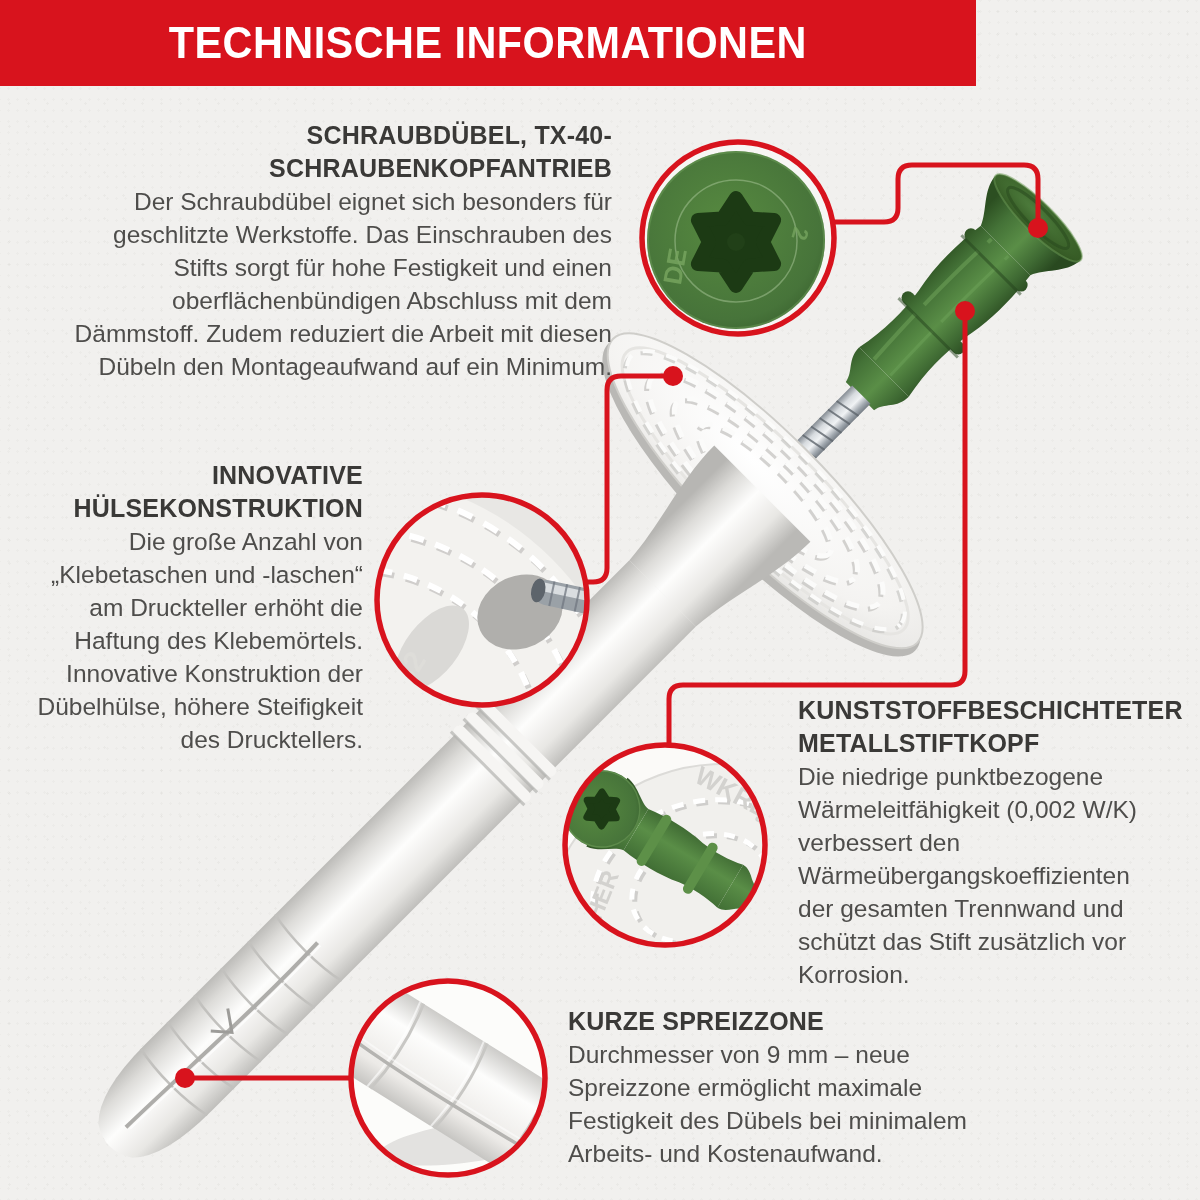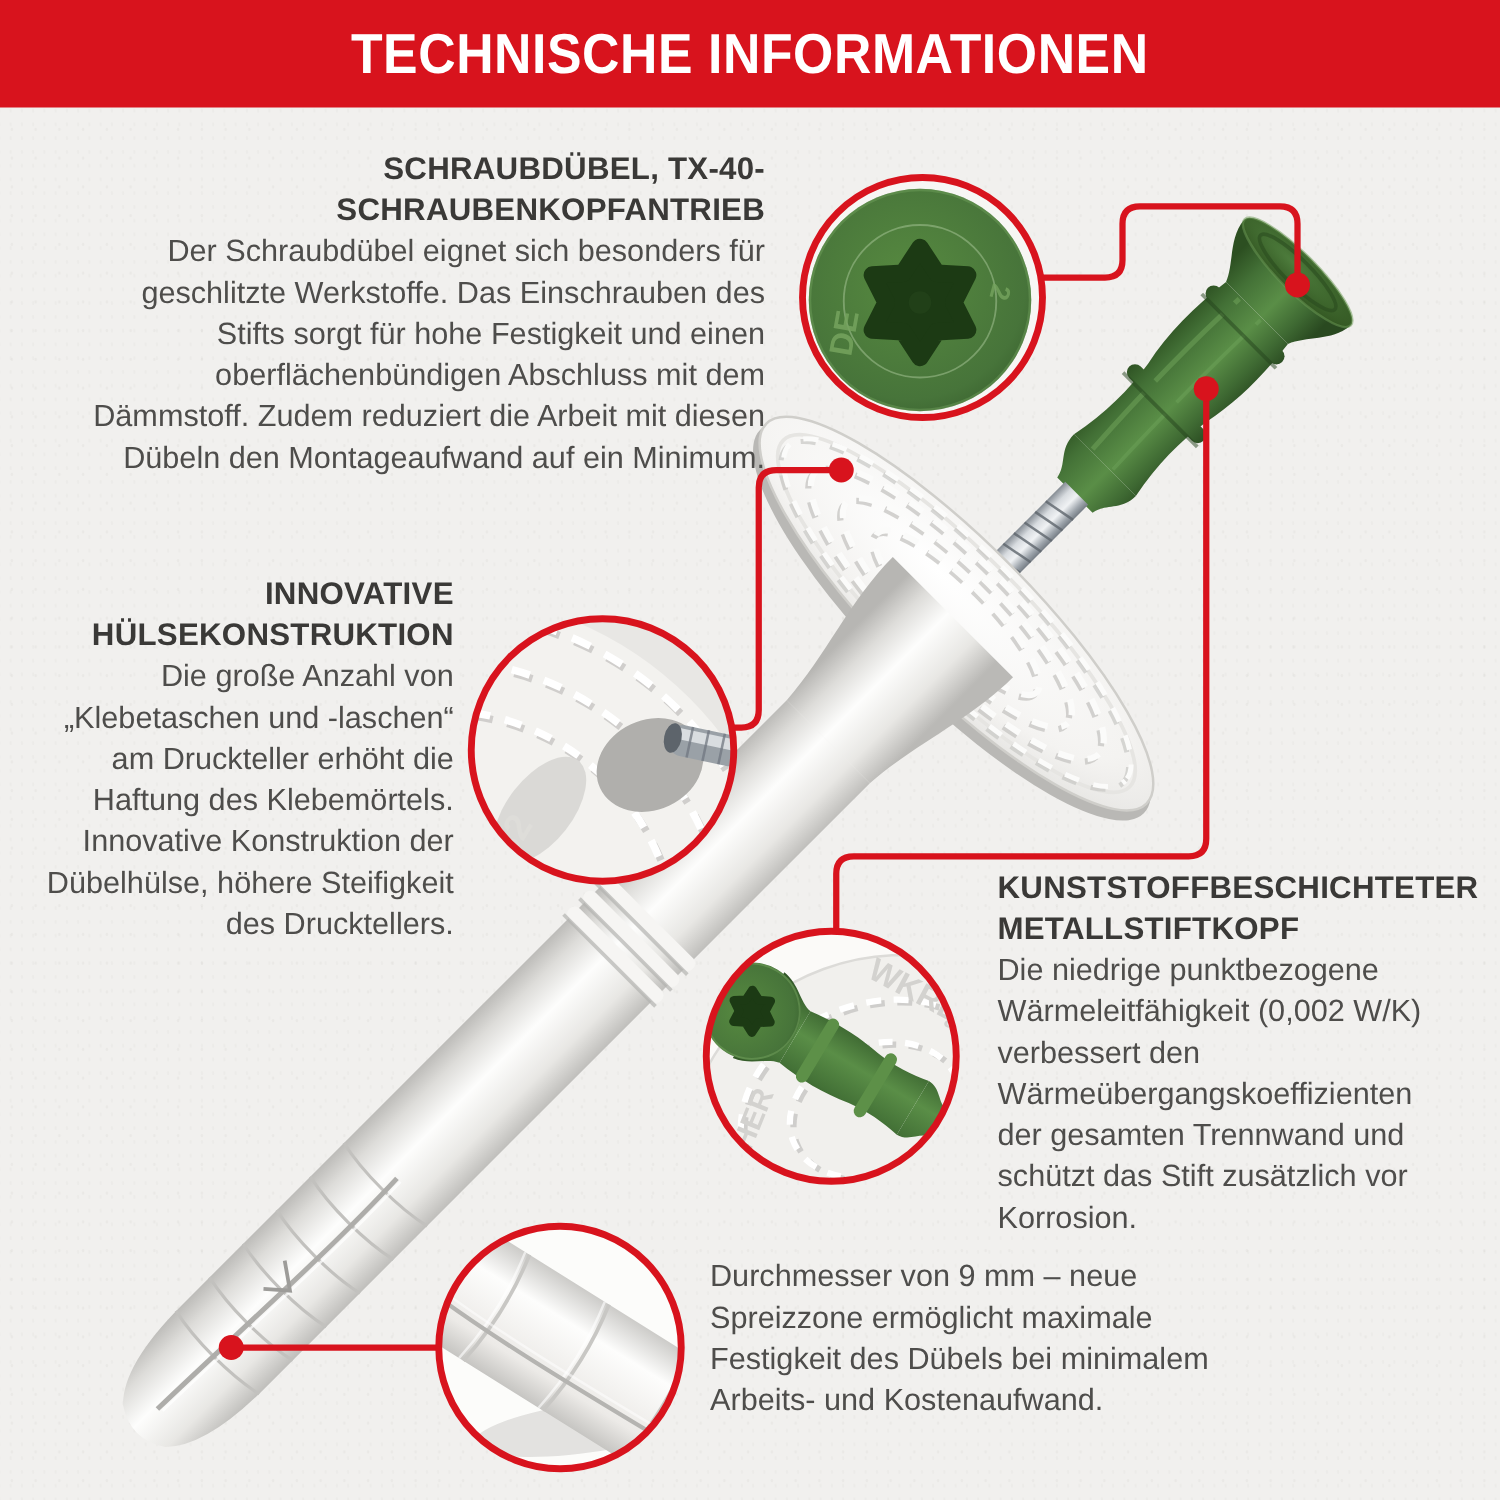--- a/index.html
+++ b/index.html
@@ -7,21 +7,21 @@
     position:relative;width:1200px;height:1200px;overflow:hidden;
     background-color:#f1f0ee;
     background-image:
       radial-gradient(rgba(110,105,95,.055) 1px, transparent 1.3px),
       radial-gradient(rgba(110,105,95,.04) 1px, transparent 1.2px);
     background-size:19px 23px, 9px 11px;
     background-position:0 0, 4px 6px;
     font-family:"Liberation Sans", sans-serif;
   }
   .banner{
-    position:absolute;left:0;top:0;width:1200px;height:86px;
+    position:absolute;left:0;top:0;width:976px;height:86px;
     background:#d8131d;z-index:5;display:flex;align-items:center;justify-content:center;text-align:center;
   }
   .banner h1{
     margin:0;color:#ffffff;font-size:45px;font-weight:700;letter-spacing:.5px;
     transform:scaleX(.92);white-space:nowrap;
   }
   .tblock{position:absolute;z-index:4;}
   .tblock .ttl{
     font-weight:700;color:#3a3937;font-size:25px;line-height:33px;
     white-space:pre-line;margin:0 0 0 0;letter-spacing:.2px;
@@ -321,19 +321,20 @@
     <p class="bdy">Die niedrige punktbezogene
 Wärmeleitfähigkeit (0,002 W/K)
 verbessert den
 Wärmeübergangskoeffizienten
 der gesamten Trennwand und
 schützt das Stift zusätzlich vor
 Korrosion.</p>
   </div>
 
   <div class="tblock alignL" id="blk-spreiz">
+    <p class="ttl">KURZE SPREIZZONE</p>
     <p class="bdy">Durchmesser von 9 mm – neue
 Spreizzone ermöglicht maximale
 Festigkeit des Dübels bei minimalem
 Arbeits- und Kostenaufwand.</p>
   </div>
 
 </div>
 
 </body></html>

